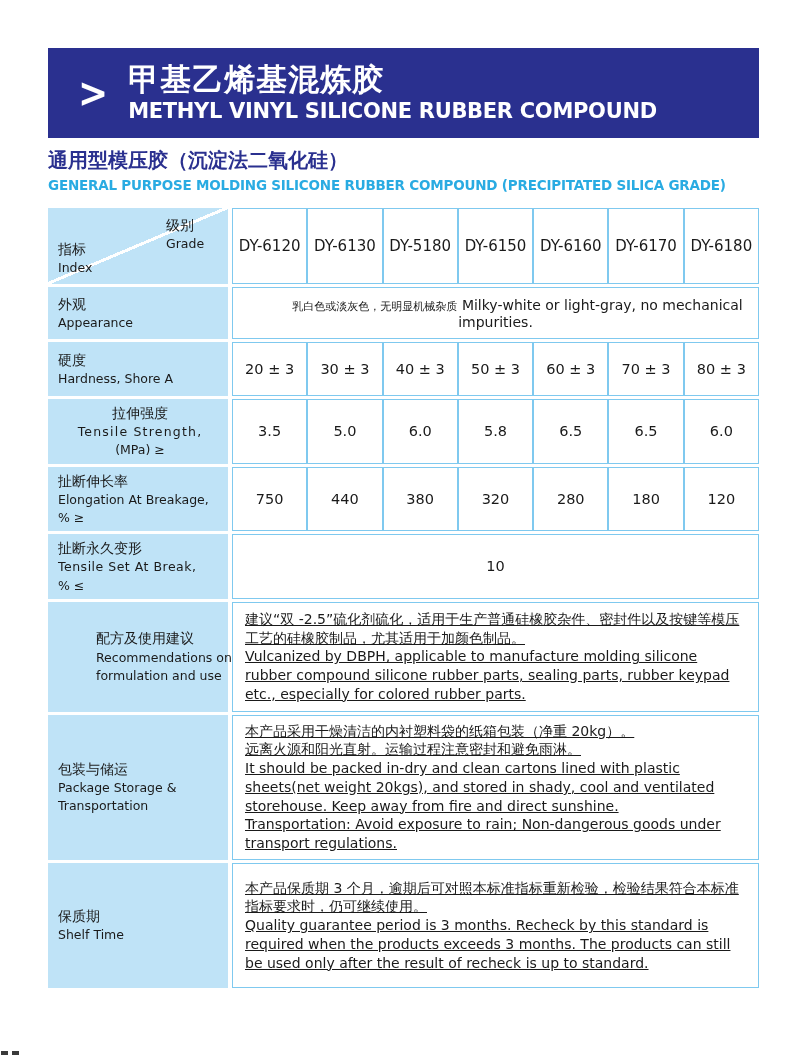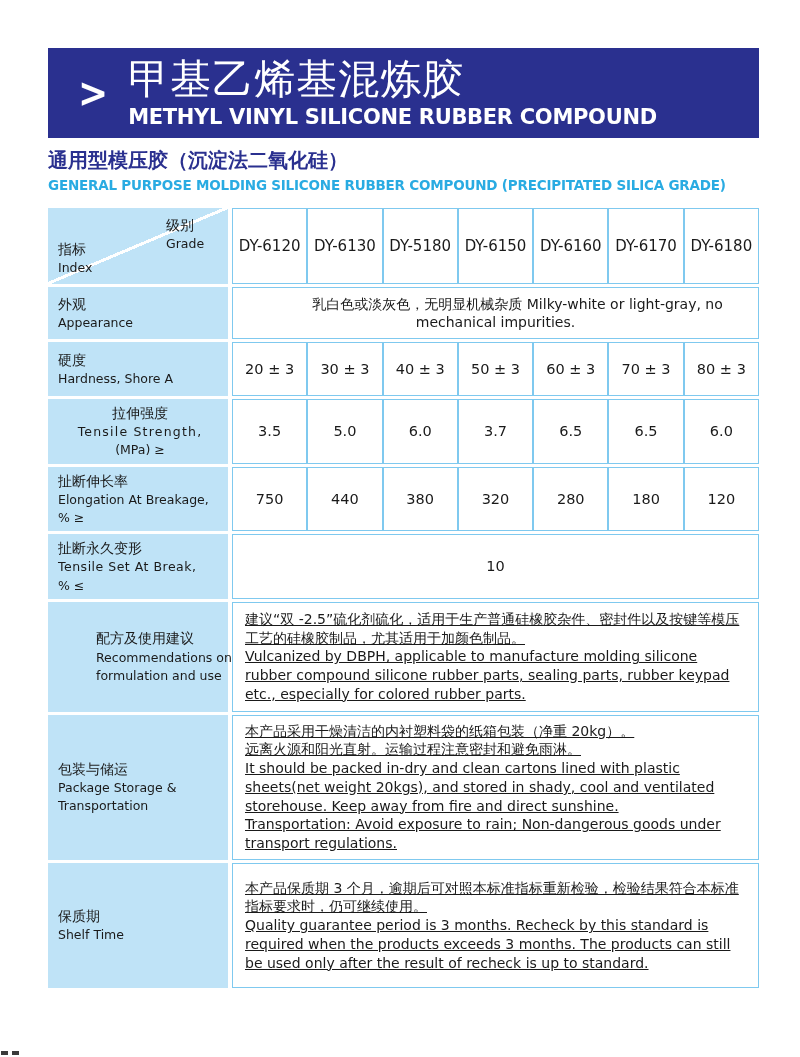--- a/index.html
+++ b/index.html
@@ -29,22 +29,22 @@
   }
   .banner .chevron {
     font-size: 36px;
     font-weight: bold;
     margin-right: 20px;
     line-height: 1;
     transform: scaleY(1.15);
   }
   .banner-titles { display: flex; flex-direction: column; }
   .banner-title-zh {
-    font-size: 41px;
-    font-weight: normal;
+    font-size: 31px;
+    font-weight: bold;
     letter-spacing: 1px;
     line-height: 1.2;
   }
   .banner-title-en {
     font-size: 21px;
     font-weight: bold;
     letter-spacing: -0.3px;
     line-height: 1.25;
     white-space: nowrap;
   }
@@ -130,21 +130,21 @@
   }
   .corner-top .en { font-size: 13.5px; }
   .corner-bottom {
     position: absolute;
     bottom: 7px; left: 10px;
     font-size: 14px; line-height: 1.4;
   }
   .corner-bottom .en { font-size: 13.5px; }
 
   .center-2line { text-align: center; }
-  .center-2line .zh-line { font-size: 14px; margin-left: 44px; }
+  .center-2line .zh-line { font-size: 11px; margin-left: 44px; }
   .center-2line .en-line { font-size: 14px; }
 
   
   .footer-cutoff-mark {
     position: absolute;
     left: 1px; bottom: 2px;
     display: flex; gap: 4px;
   }
   .footer-cutoff-mark i {
     display: block;
@@ -228,21 +228,21 @@
 
     <tr class="r-ten">
       <td class="label">
         <div class="zh">拉伸强度</div>
         <div class="en ls">Tensile Strength,</div>
         <div class="en">(MPa) ≥</div>
       </td>
       <td class="cell">3.5</td>
       <td class="cell">5.0</td>
       <td class="cell">6.0</td>
-      <td class="cell">3.7</td>
+      <td class="cell">5.8</td>
       <td class="cell">6.5</td>
       <td class="cell">6.5</td>
       <td class="cell">6.0</td>
     </tr>
 
     <tr class="r-elo">
       <td class="label">
         <div class="zh">扯断伸长率</div>
         <div class="en">Elongation At Breakage,</div>
         <div class="en">% ≥</div>

